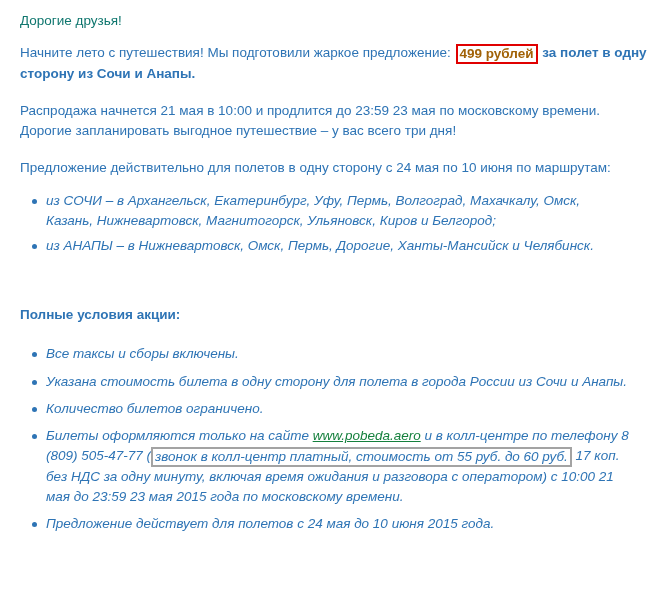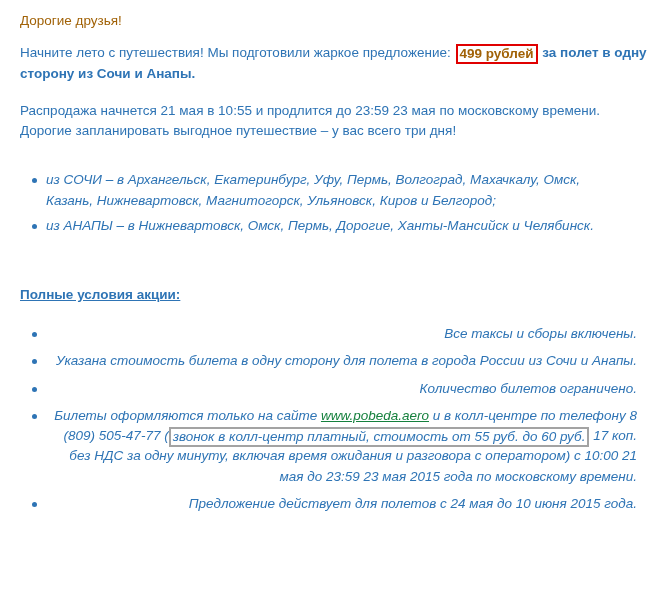--- a/index.html
+++ b/index.html
@@ -25,21 +25,21 @@
   }
   .block {
     padding: 0 18px 0 20px;
   }
   p {
     margin: 0;
     line-height: 1.5;
   }
   .greeting {
     padding-top: 11px;
-    color: #a16207;
+    color: #0f766e;
   }
   .spacer-sm { height: 12px; }
   .spacer-md { height: 17px; }
   .spacer-lg { height: 22px; }
   .spacer-xl { height: 46px; }
   .bold { font-weight: bold; }
   .highlight-box {
     display: inline-block;
     border: 2px solid #e00000;
     padding: 0 2px;
@@ -69,27 +69,25 @@
     position: absolute;
     left: -14px;
     top: 8px;
     width: 5px;
     height: 5px;
     border-radius: 50%;
     background: #2e74b5;
   }
   .cond-title {
     font-weight: bold;
-    text-decoration: underline;
     padding-left: 20px;
     display: inline-block;
   }
   .terms li {
     margin-bottom: 7px;
-    text-align: right;
   }
   .terms {
     padding-left: 46px;
     padding-right: 30px;
   }
   .lead-list {
     padding-right: 40px;
   }
   a.link {
     color: #15803d;
@@ -122,26 +120,29 @@
     <p>
       <span>Начните лето с путешествия! Мы подготовили жаркое предложение:</span>
       <span class="highlight-box"><span class="inner">499 рублей</span></span>
       <span class="bold">за полет в одну сторону из Сочи и Анапы.</span>
     </p>
   </div>
 
   <div class="spacer-md"></div>
 
   <div class="block para-wide">
-    <p>Распродажа начнется 21 мая в 10:55 и продлится до 23:59 23 мая по московскому времени.</p>
+    <p>Распродажа начнется 21 мая в 10:00 и продлится до 23:59 23 мая по московскому времени.</p>
     <p>Дорогие запланировать выгодное путешествие – у вас всего три дня!</p>
   </div>
 
   <div class="spacer-md"></div>
 
+  <div class="block">
+    <p>Предложение действительно для полетов в одну сторону с 24 мая по 10 июня по маршрутам:</p>
+  </div>
 
   <div class="spacer-sm"></div>
 
   <ul class="lead-list">
     <li>из СОЧИ – в Архангельск, Екатеринбург, Уфу, Пермь, Волгоград, Махачкалу, Омск, Казань, Нижневартовск, Магнитогорск, Ульяновск, Киров и Белгород;</li>
     <li>из АНАПЫ – в Нижневартовск, Омск, Пермь, Дорогие, Ханты-Мансийск и Челябинск.</li>
   </ul>
 
   <div class="spacer-xl"></div>
 

